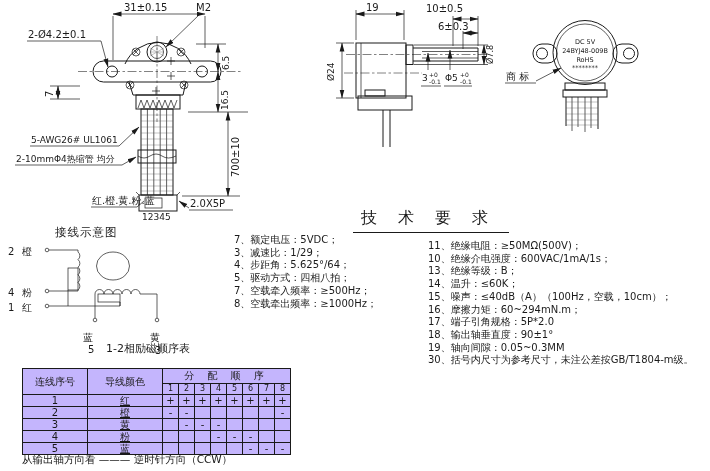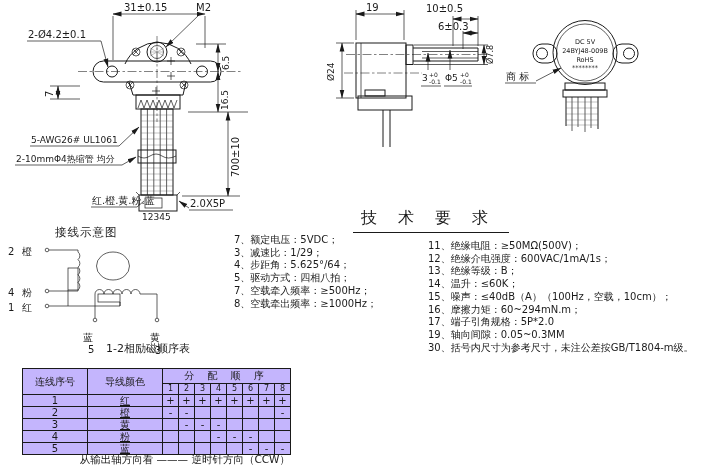--- a/index.html
+++ b/index.html
@@ -18,21 +18,21 @@
              border-bottom:1.5px solid #1a1a1a;padding:0 0 3px 8px;white-space:nowrap}
   .tech-col{position:absolute;font-size:10px;line-height:12.7px;white-space:nowrap}
   .tech-left{left:234px;top:234px}
   .tech-right{left:428px;top:240px}
   table.phase{position:absolute;left:22px;top:368px;border-collapse:collapse;table-layout:fixed;background:#c4b5fd}
   table.phase td,table.phase th{border:1px solid #1a1a1a;text-align:center;padding:0;
        font-weight:normal;font-size:10px;height:11px;line-height:11px;overflow:hidden}
   table.phase tr.hdr1 th{height:14px;line-height:14px}
   table.phase tr.hdr2 th{font-size:8px;height:10px;line-height:10px}
   table.phase .uline{text-decoration:underline}
-  .footnote{position:absolute;left:22px;top:453px;width:268px;text-align:right;font-size:10.5px;white-space:nowrap}
+  .footnote{position:absolute;left:22px;top:453px;width:268px;text-align:left;font-size:10.5px;white-space:nowrap}
 </style>
 </head>
 <body>
 
 <div class="page">
 
   <svg width="310" height="228" style="left:0;top:0">
     <defs>
       <marker id="aE1" markerWidth="9" markerHeight="7" refX="8.5" refY="3" orient="auto" markerUnits="userSpaceOnUse">
           <path d="M0,0.6 L9,3 L0,5.4 Z" fill="#1a1a1a"></path>
@@ -301,26 +301,27 @@
     <div>7、额定电压：5VDC；</div>
     <div>3、减速比：1/29；</div>
     <div>4、步距角：5.625°/64；</div>
     <div>5、驱动方式：四相八拍；</div>
     <div>7、空载牵入频率：≥500Hz；</div>
     <div>8、空载牵出频率：≥1000Hz；</div>
   </div>
 
   <div class="tech-col tech-right">
     <div>11、绝缘电阻：≥50MΩ(500V)；</div>
-    <div>12、绝缘介电强度：600VAC/1mA/1s；</div>
+    <div>10、绝缘介电强度：600VAC/1mA/1s；</div>
     <div>13、绝缘等级：B；</div>
     <div>14、温升：≤60K；</div>
     <div>15、噪声：≤40dB（A）（100Hz，空载，10cm）；</div>
     <div>16、摩擦力矩：60~294mN.m；</div>
     <div>17、端子引角规格：5P*2.0</div>
+    <div>18、输出轴垂直度：90±1°</div>
     <div>19、轴向间隙：0.05~0.3MM</div>
     <div>30、括号内尺寸为参考尺寸，未注公差按GB/T1804-m级。</div>
   </div>
 
   <table class="phase">
     <colgroup>
       <col style="width:65px">
         <col style="width:75px">
       <col style="width:16px">
         <col style="width:16px">

